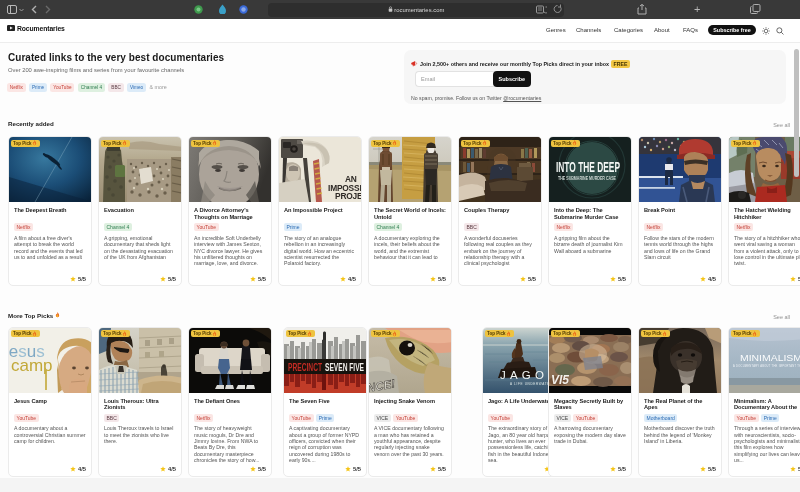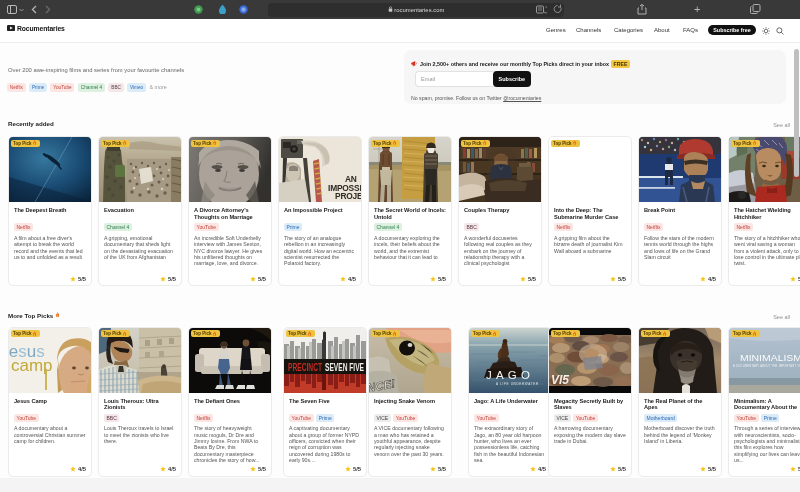--- a/index.html
+++ b/index.html
@@ -133,20 +133,21 @@
         </g>
       </svg>
   <svg style="position:absolute;left:776px;top:8px" width="8" height="8" viewBox="0 0 10 10">
         <circle cx="4.2" cy="4.2" r="3.2" fill="none" stroke="#555" stroke-width="1.1"></circle>
         <line x1="6.6" y1="6.6" x2="9.3" y2="9.3" stroke="#555" stroke-width="1.1"></line>
       </svg>
  </div>
 </div>
 <div class="main">
 
+<h1>Curated links to the very best documentaries</h1>
 <div class="sub">Over 200 awe-inspiring films and series from your favourite channels</div>
 <div class="chips">
  <span class="chip c-netflix">Netflix</span>
  <span class="chip c-prime">Prime</span>
  <span class="chip c-youtube">YouTube</span>
  <span class="chip c-ch4">Channel 4</span>
  <span class="chip c-bbc">BBC</span>
  <span class="chip c-vimeo">Vimeo</span>
  <span class="morelnk">&amp; more</span>
 </div>
@@ -479,20 +480,28 @@
           <div class="cchips">
             <span class="cchip c-bbc">BBC</span>
           </div>
           <div class="cdesc">A wonderful docuseries following real couples as they embark on the journey of relationship therapy with a clinical psychologist</div>
         </div>
         <div class="crate"><svg width="6" height="6" viewBox="0 0 10 10">
             <path d="M5 0.5 6.3 3.4 9.5 3.7 7.1 5.8 7.8 9 5 7.3 2.2 9 2.9 5.8 0.5 3.7 3.7 3.4Z" fill="#f5c518"></path>
           </svg> 5/5</div>
       </div>
       <div class="card" style="left:548px">
+        <div class="thumb"><svg width="84" height="65" viewBox="0 0 84 65" preserveAspectRatio="none">
+            <rect width="84" height="65" fill="#15201f"></rect>
+            <circle cx="43" cy="31" r="26" fill="#30514b" opacity="0.85"></circle>
+            <circle cx="43" cy="31" r="27" fill="none" stroke="#27403c" stroke-width="1"></circle>
+            <circle cx="43" cy="28" r="33" fill="none" stroke="#223634" stroke-width="1.2"></circle>
+            <text x="39" y="35" text-anchor="middle" font-family="Liberation Sans,sans-serif" font-size="14" font-weight="bold" fill="#f2f6f4" textLength="64" lengthAdjust="spacingAndGlyphs">INTO THE DEEP</text>
+            <text x="38" y="42.5" text-anchor="middle" font-family="Liberation Sans,sans-serif" font-size="5.4" font-weight="bold" fill="#cdd6d2" textLength="58" lengthAdjust="spacingAndGlyphs">THE SUBMARINE MURDER CASE</text>
+          </svg></div>
         <div class="badge">Top Pick <svg width="5" height="6" viewBox="0 0 8 10">
             <path d="M4 0C4.5 2 6.8 3 6.8 6A2.8 2.8 0 0 1 1.2 6C1.2 4.5 2 3.8 2.5 3 2.8 4 3.5 4.2 3.6 3.2 3.7 2 3.5 1 4 0Z" fill="#e8641b"></path>
             <path d="M4 10A1.9 1.9 0 0 1 2.6 6.8C3.2 6.2 3.8 5.8 3.9 5 4.6 5.8 5.4 6.6 5.4 8A1.7 1.7 0 0 1 4 10Z" fill="#f7b32b" transform="translate(0,-1.4)"></path>
           </svg></div>
         <div class="cbody">
           <div class="ctitle">Into the Deep: The Submarine Murder Case</div>
           <div class="cchips">
             <span class="cchip c-netflix">Netflix</span>
           </div>
           <div class="cdesc">A gripping film about the bizarre death of journalist Kim Wall aboard a submarine</div>
@@ -830,21 +839,21 @@
           <div class="cchips">
             <span class="cchip c-vice">VICE</span>
             <span class="cchip c-youtube">YouTube</span>
           </div>
           <div class="cdesc">A VICE documentary following a man who has retained a youthful appearance, despite regularly injecting snake venom over the past 30 years.</div>
         </div>
         <div class="crate"><svg width="6" height="6" viewBox="0 0 10 10">
             <path d="M5 0.5 6.3 3.4 9.5 3.7 7.1 5.8 7.8 9 5 7.3 2.2 9 2.9 5.8 0.5 3.7 3.7 3.4Z" fill="#f5c518"></path>
           </svg> 5/5</div>
       </div>
-      <div class="card" style="left:468px">
+      <div class="card" style="left:482px">
         <div class="thumb"><svg width="84" height="65" viewBox="0 0 84 65" preserveAspectRatio="none">
             <defs>
               <linearGradient id="g14" x1="0" y1="0" x2="0" y2="1">
                 <stop offset="0" stop-color="#ccd4d0"></stop>
                 <stop offset="0.26" stop-color="#8aa4ae"></stop>
                 <stop offset="1" stop-color="#34526c"></stop>
               </linearGradient>
             </defs>
             <rect width="84" height="65" fill="url(#g14)"></rect>
             <rect x="0" y="16" width="84" height="2" fill="#b8c4c4" opacity="0.7"></rect>

